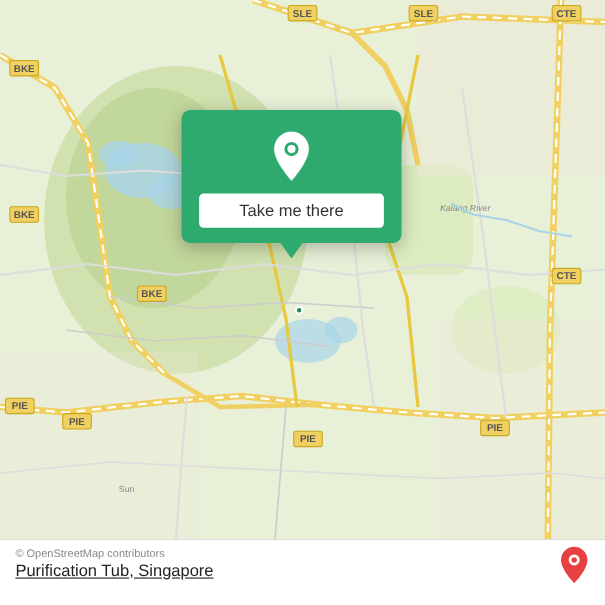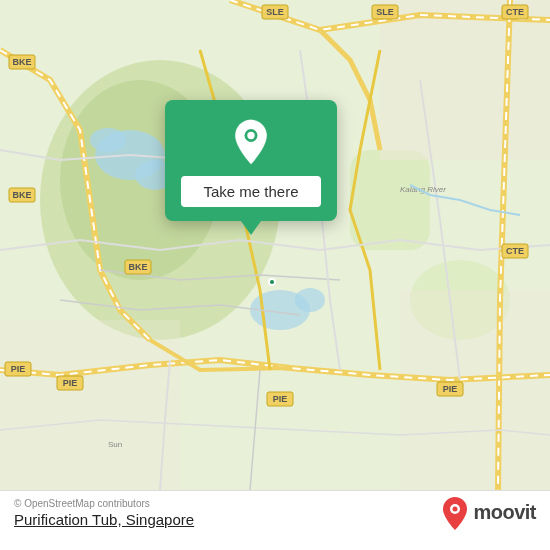--- a/index.html
+++ b/index.html
@@ -25,21 +25,21 @@
       height: 100%;
       position: absolute;
       top: 0; left: 0;
     }
 
     
     #popup-card {
       position: absolute;
       top: 100px;
       left: 165px;
-      width: 172px;
+      width: 200px;
       background: #2eaa6e;
       border-radius: 8px;
       display: flex;
       flex-direction: column;
       align-items: center;
       padding: 18px 16px 14px 16px;
       box-shadow: 0 4px 16px rgba(0,0,0,0.25);
       z-index: 10;
     }
 
@@ -248,15 +248,14 @@
     <span id="location-name">Purification Tub, Singapore</span>
   </div>
 
   <div id="moovit-logo">
 
     <svg class="moovit-pin" viewBox="0 0 28 34" xmlns="http://www.w3.org/2000/svg">
       <path d="M14 1C7.4 1 2 6.4 2 13c0 9 12 21 12 21s12-12 12-21C26 6.4 20.6 1 14 1z" fill="#e84040"></path>
       <circle cx="14" cy="13" r="5" fill="white"></circle>
       <circle cx="14" cy="13" r="2.5" fill="#e84040"></circle>
     </svg>
-    <span class="moovit-text">moovit</span>
   </div>
 </div>
 
 </body></html>

